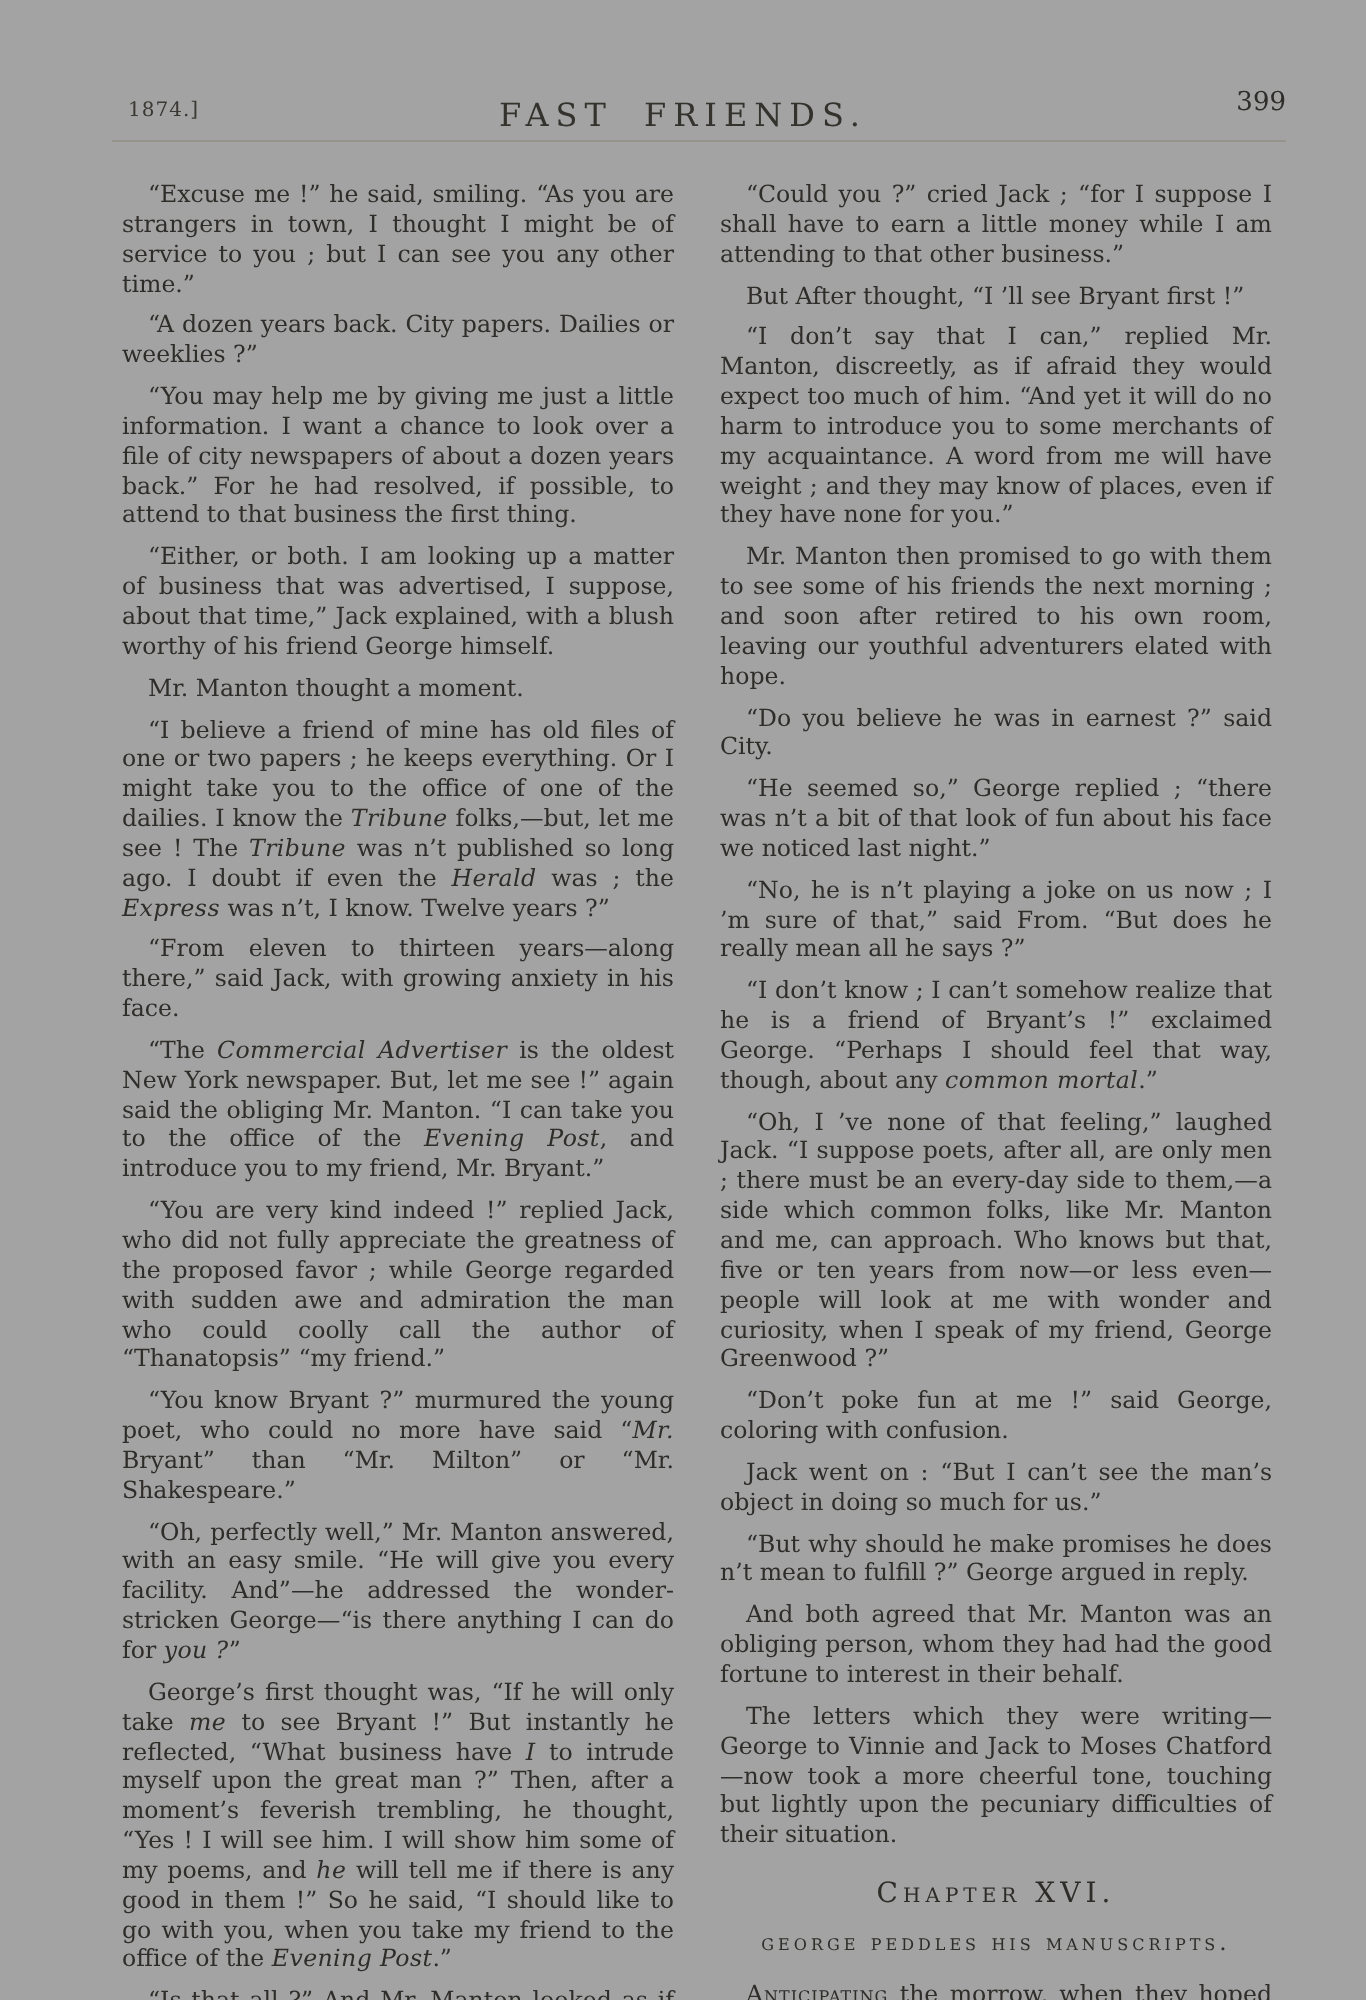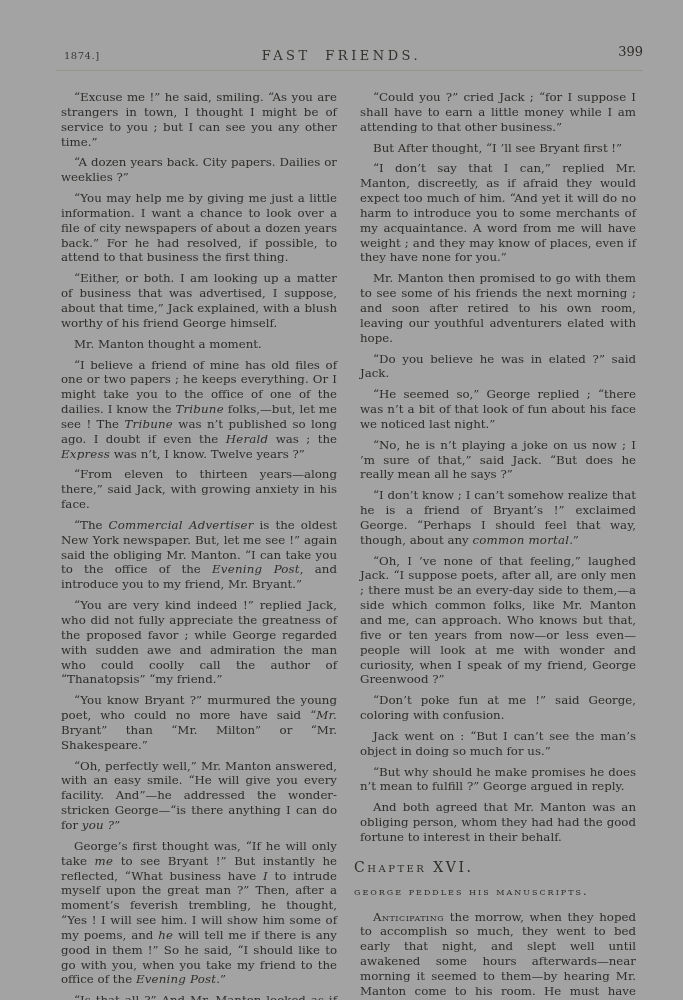--- a/index.html
+++ b/index.html
@@ -16,21 +16,21 @@
     position:relative;
     height:70px;
   }
   .header .date{
     position:absolute;left:64px;top:50px;
     font-size:10px;letter-spacing:0.5px;color:#3a3833;
   }
   .header .title{
     position:absolute;left:0;right:0;top:48px;
     text-align:center;
-    font-size:13px;letter-spacing:3.5px;word-spacing:7px;color:#34322d;
+    font-size:16px;letter-spacing:3.5px;word-spacing:7px;color:#34322d;
   }
   .header .pagenum{
     position:absolute;right:40px;top:44px;
     font-size:13px;color:#2f2d2a;
   }
   .rule{
     border-top:1px solid #96938c;
     margin:0 40px 0 56px;
     height:0;
   }
@@ -41,28 +41,28 @@
   }
   .col{
     width:288px;
     font-size:11.8px;
     line-height:14.85px;
     text-align:justify;
   }
   .blk{margin:6px;}
   .blk.para{text-indent:13px;}
   .blk.chapter{
-    text-align:left;text-indent:0;
+    text-align:center;text-indent:0;
     font-variant:small-caps;
     font-size:14px;letter-spacing:2.5px;
     margin:15px 0 9px;
     color:#2e2c28;
   }
   .blk.subtitle{
-    text-align:left;text-indent:0;
+    text-align:center;text-indent:0;
     font-variant:small-caps;
     font-size:11.5px;letter-spacing:2px;
     margin:0 0 11px;
     color:#2e2c28;
   }
   .sc{font-variant:small-caps;letter-spacing:0.5px;}
   i{letter-spacing:0.2px;}
 </style>
 </head>
 <body>
@@ -88,27 +88,28 @@
         <div class="blk para">“You know Bryant ?” murmured the young poet, who could no more have said “<i>Mr.</i> Bryant” than “Mr. Milton” or “Mr. Shakespeare.”</div>
         <div class="blk para">“Oh, perfectly well,” Mr. Manton answered, with an easy smile.  “He will give you every facility. And”—he addressed the wonder-stricken George—“is there anything I can do for <i>you ?</i>”</div>
         <div class="blk para">George’s first thought was, “If he will only take <i>me</i> to see Bryant !”  But instantly he reflected, “What business have <i>I</i> to intrude myself upon the great man ?”  Then, after a moment’s feverish trembling, he thought, “Yes !  I will see him.  I will show him some of my poems, and <i>he</i> will tell me if there is any good in them !”  So he said, “I should like to go with you, when you take my friend to the office of the <i>Evening Post</i>.”</div>
         <div class="blk para">“Is that all ?”  And Mr. Manton looked as if he did not regard it as very much.  “Some of the fellows down stairs said you had both come to town to find situations ; and I did n’t know but I might help you in that way.”</div>
       </div>
     <div class="col">
         <div class="blk para">“Could you ?” cried Jack ; “for I suppose I shall have to earn a little money while I am attending to that other business.”</div>
         <div class="blk para">But After thought, “I ’ll see Bryant first !”</div>
         <div class="blk para">“I don’t say that I can,” replied Mr. Manton, discreetly, as if afraid they would expect too much of him.  “And yet it will do no harm to introduce you to some merchants of my acquaintance.  A word from me will have weight ;  and they may know of places, even if they have none for you.”</div>
         <div class="blk para">Mr. Manton then promised to go with them to see some of his friends the next morning ; and soon after retired to his own room, leaving our youthful adventurers elated with hope.</div>
-        <div class="blk para">“Do you believe he was in elated ?” said Jack.</div>
+        <div class="blk para">“Do you believe he was in earnest ?” said City.</div>
         <div class="blk para">“He seemed so,” George replied ;  “there was n’t a bit of that look of fun about his face we noticed last night.”</div>
-        <div class="blk para">“No, he is n’t playing a joke on us now ;  I ’m sure of that,” said Jack.  “But does he really mean all he says ?”</div>
+        <div class="blk para">“No, he is n’t playing a joke on us now ;  I ’m sure of that,” said From.  “But does he really mean all he says ?”</div>
         <div class="blk para">“I don’t know ;  I can’t somehow realize that he is a friend of Bryant’s !” exclaimed George.  “Perhaps I should feel that way, though, about any <i>common mortal</i>.”</div>
         <div class="blk para">“Oh, I ’ve none of that feeling,” laughed Jack. “I suppose poets, after all, are only men ;  there must be an every-day side to them,—a side which common folks, like Mr. Manton and me, can approach.  Who knows but that, five or ten years from now—or less even—people will look at me with wonder and curiosity, when I speak of my friend, George Greenwood ?”</div>
         <div class="blk para">“Don’t poke fun at me !” said George, coloring with confusion.</div>
         <div class="blk para">Jack went on :  “But I can’t see the man’s object in doing so much for us.”</div>
         <div class="blk para">“But why should he make promises he does n’t mean to fulfill ?”  George argued in reply.</div>
         <div class="blk para">And both agreed that Mr. Manton was an obliging person, whom they had had the good fortune to interest in their behalf.</div>
+        <div class="blk para">The letters which they were writing—George to Vinnie and Jack to Moses Chatford—now took a more cheerful tone, touching but lightly upon the pecuniary difficulties of their situation.</div>
         <div class="blk chapter">Chapter XVI.</div>
         <div class="blk subtitle">george peddles his manuscripts.</div>
         <div class="blk para"><span class="sc">Anticipating</span> the morrow, when they hoped to accomplish so much, they went to bed early that night, and slept well until awakened some hours afterwards—near morning it seemed to them—by hearing Mr. Manton come to his room.  He must have groped in the dark, they thought, for he appeared to stumble against their door, and to make</div>
       </div>
   </div>
 </div>
 
 </body></html>

